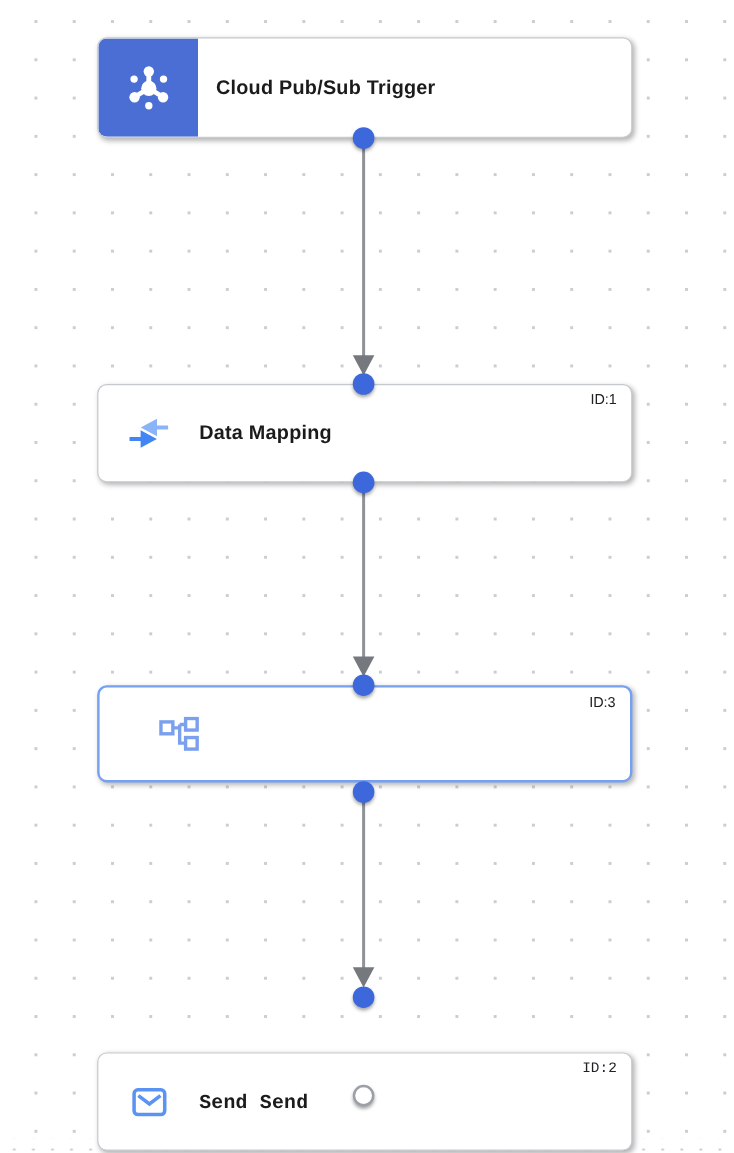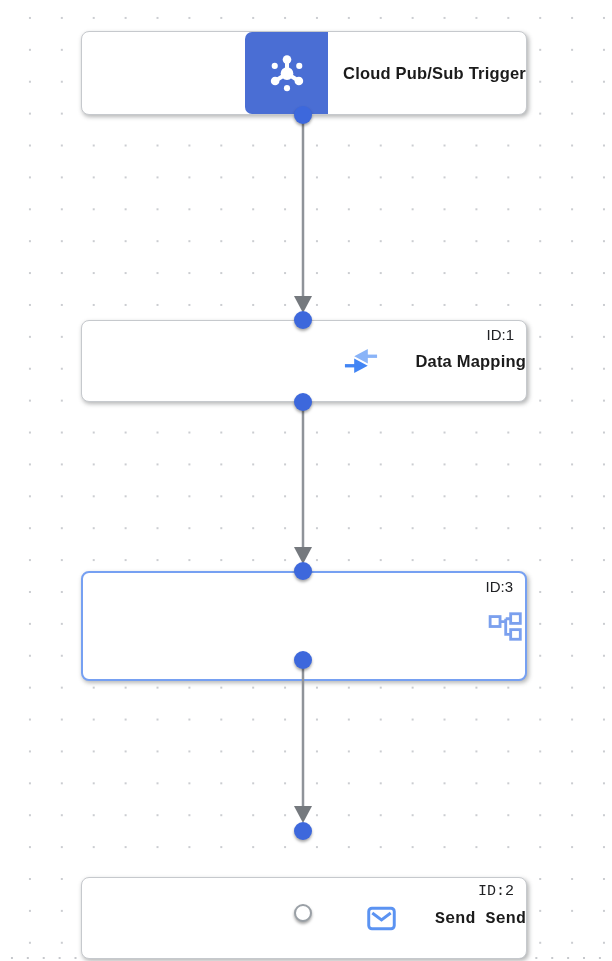--- a/index.html
+++ b/index.html
@@ -44,37 +44,36 @@
     left: 81px;
     width: 446px;
     box-sizing: border-box;
     background: #ffffff;
     border: 1px solid #c6c9cd;
     border-radius: 8px;
     box-shadow: 1.5px 2px 4px rgba(60, 64, 67, 0.38);
     display: flex;
     align-items: center;
     z-index: 1;
-    justify-content: flex-end;
   }
   .node.selected {
     border: 2px solid #76a0f2;
   }
   .node-title {
     font-size: 16.5px;
     font-weight: 700;
     color: #1b1b1b;
     letter-spacing: 0.2px;
     white-space: nowrap;
   }
   .id-badge {
     position: absolute;
     top: 5px;
     right: 12px;
-    font-size: 15px;
+    font-size: 12px;
     font-weight: 400;
     color: #202124;
   }
   
   #node-0 { top: 31px; height: 84px; overflow: hidden; }
   #node-0 .accent-block {
     width: 83px;
     height: 100%;
     flex: 0 0 83px;
     background: #4a6ed4;
@@ -85,23 +84,23 @@
   }
   #node-0 .node-title { margin-left: 15px; }
   
   .task-icon {
     flex: 0 0 40px;
     margin-left: 22px;
     display: flex;
     align-items: center;
     justify-content: center;
   }
-  .task .node-title { margin-left: 34px; }
+  .task .node-title { margin-left: 22px; }
   #node-1 { top: 320px; height: 82px; }
-  #node-2 { top: 571px; height: 110px; padding-left: 24px; }
+  #node-2 { top: 571px; height: 81px; padding-left: 24px; }
   #node-3 { top: 877px; height: 82px; font-family: Liberation Mono, monospace; }
   
   .port {
     position: absolute;
     left: 294px;
     width: 18px;
     height: 18px;
     border-radius: 50%;
     background: #3d68dc;
     box-shadow: 0 2px 3px rgba(0,0,0,0.35);

